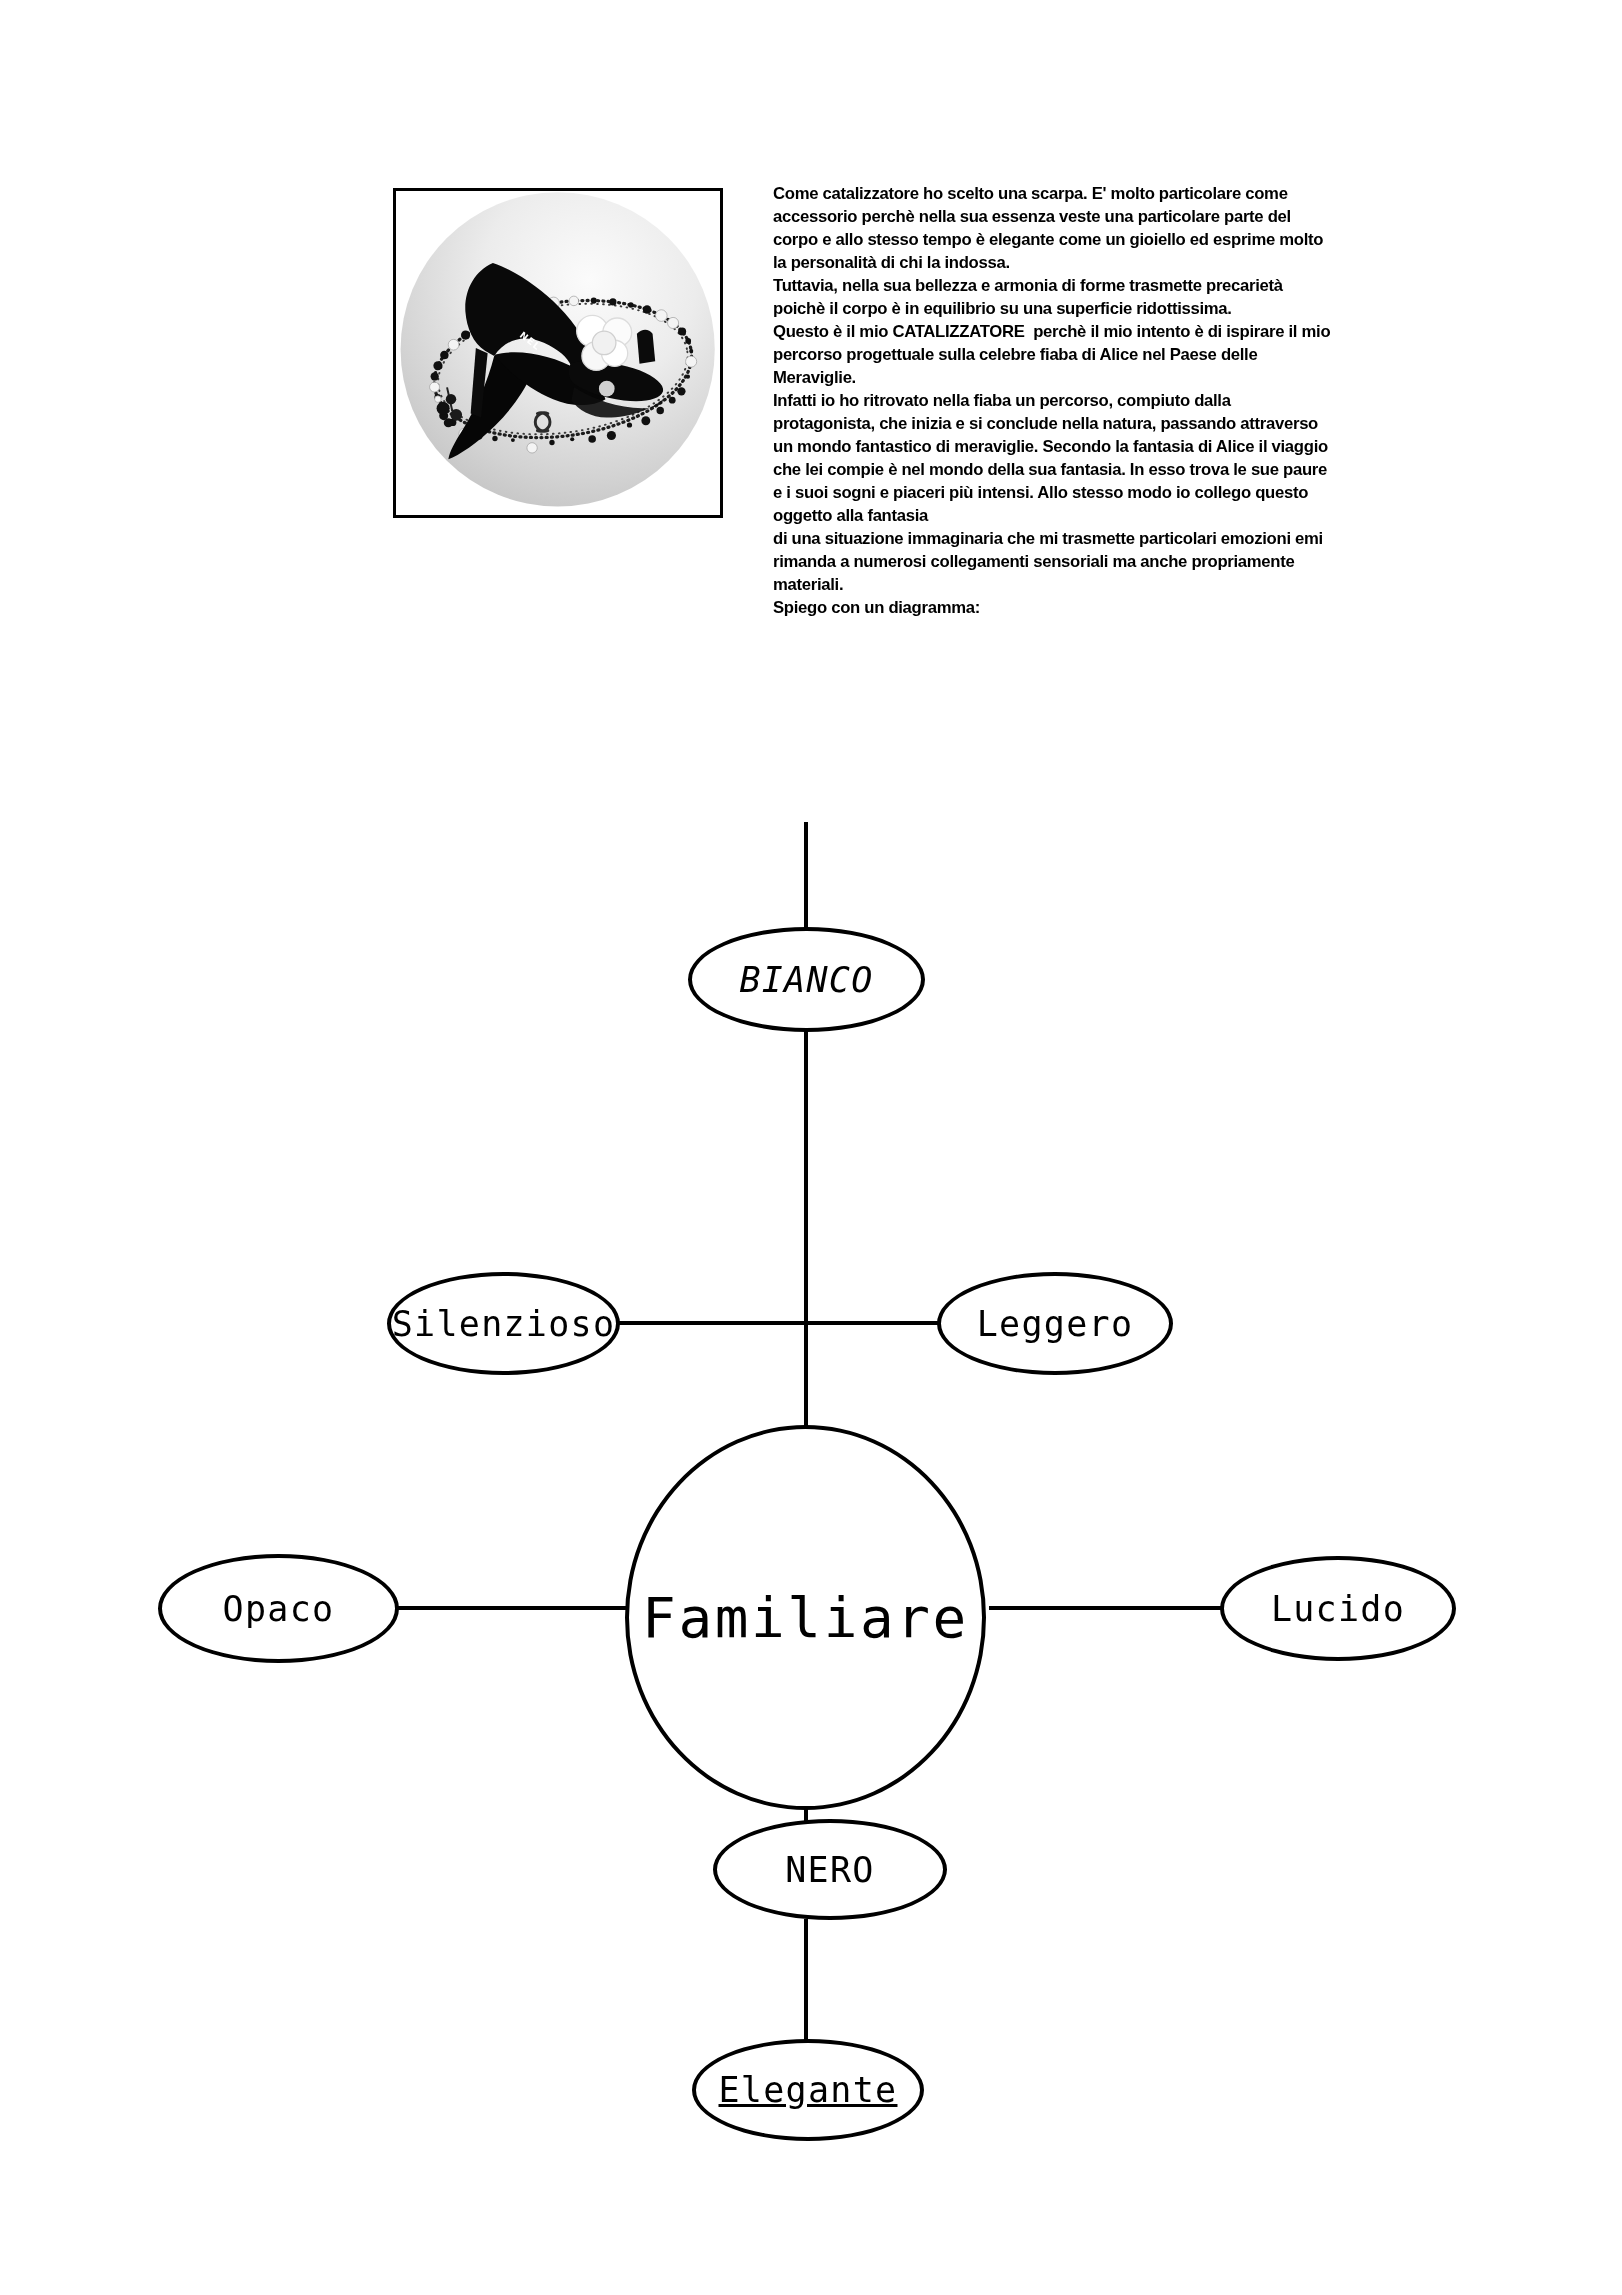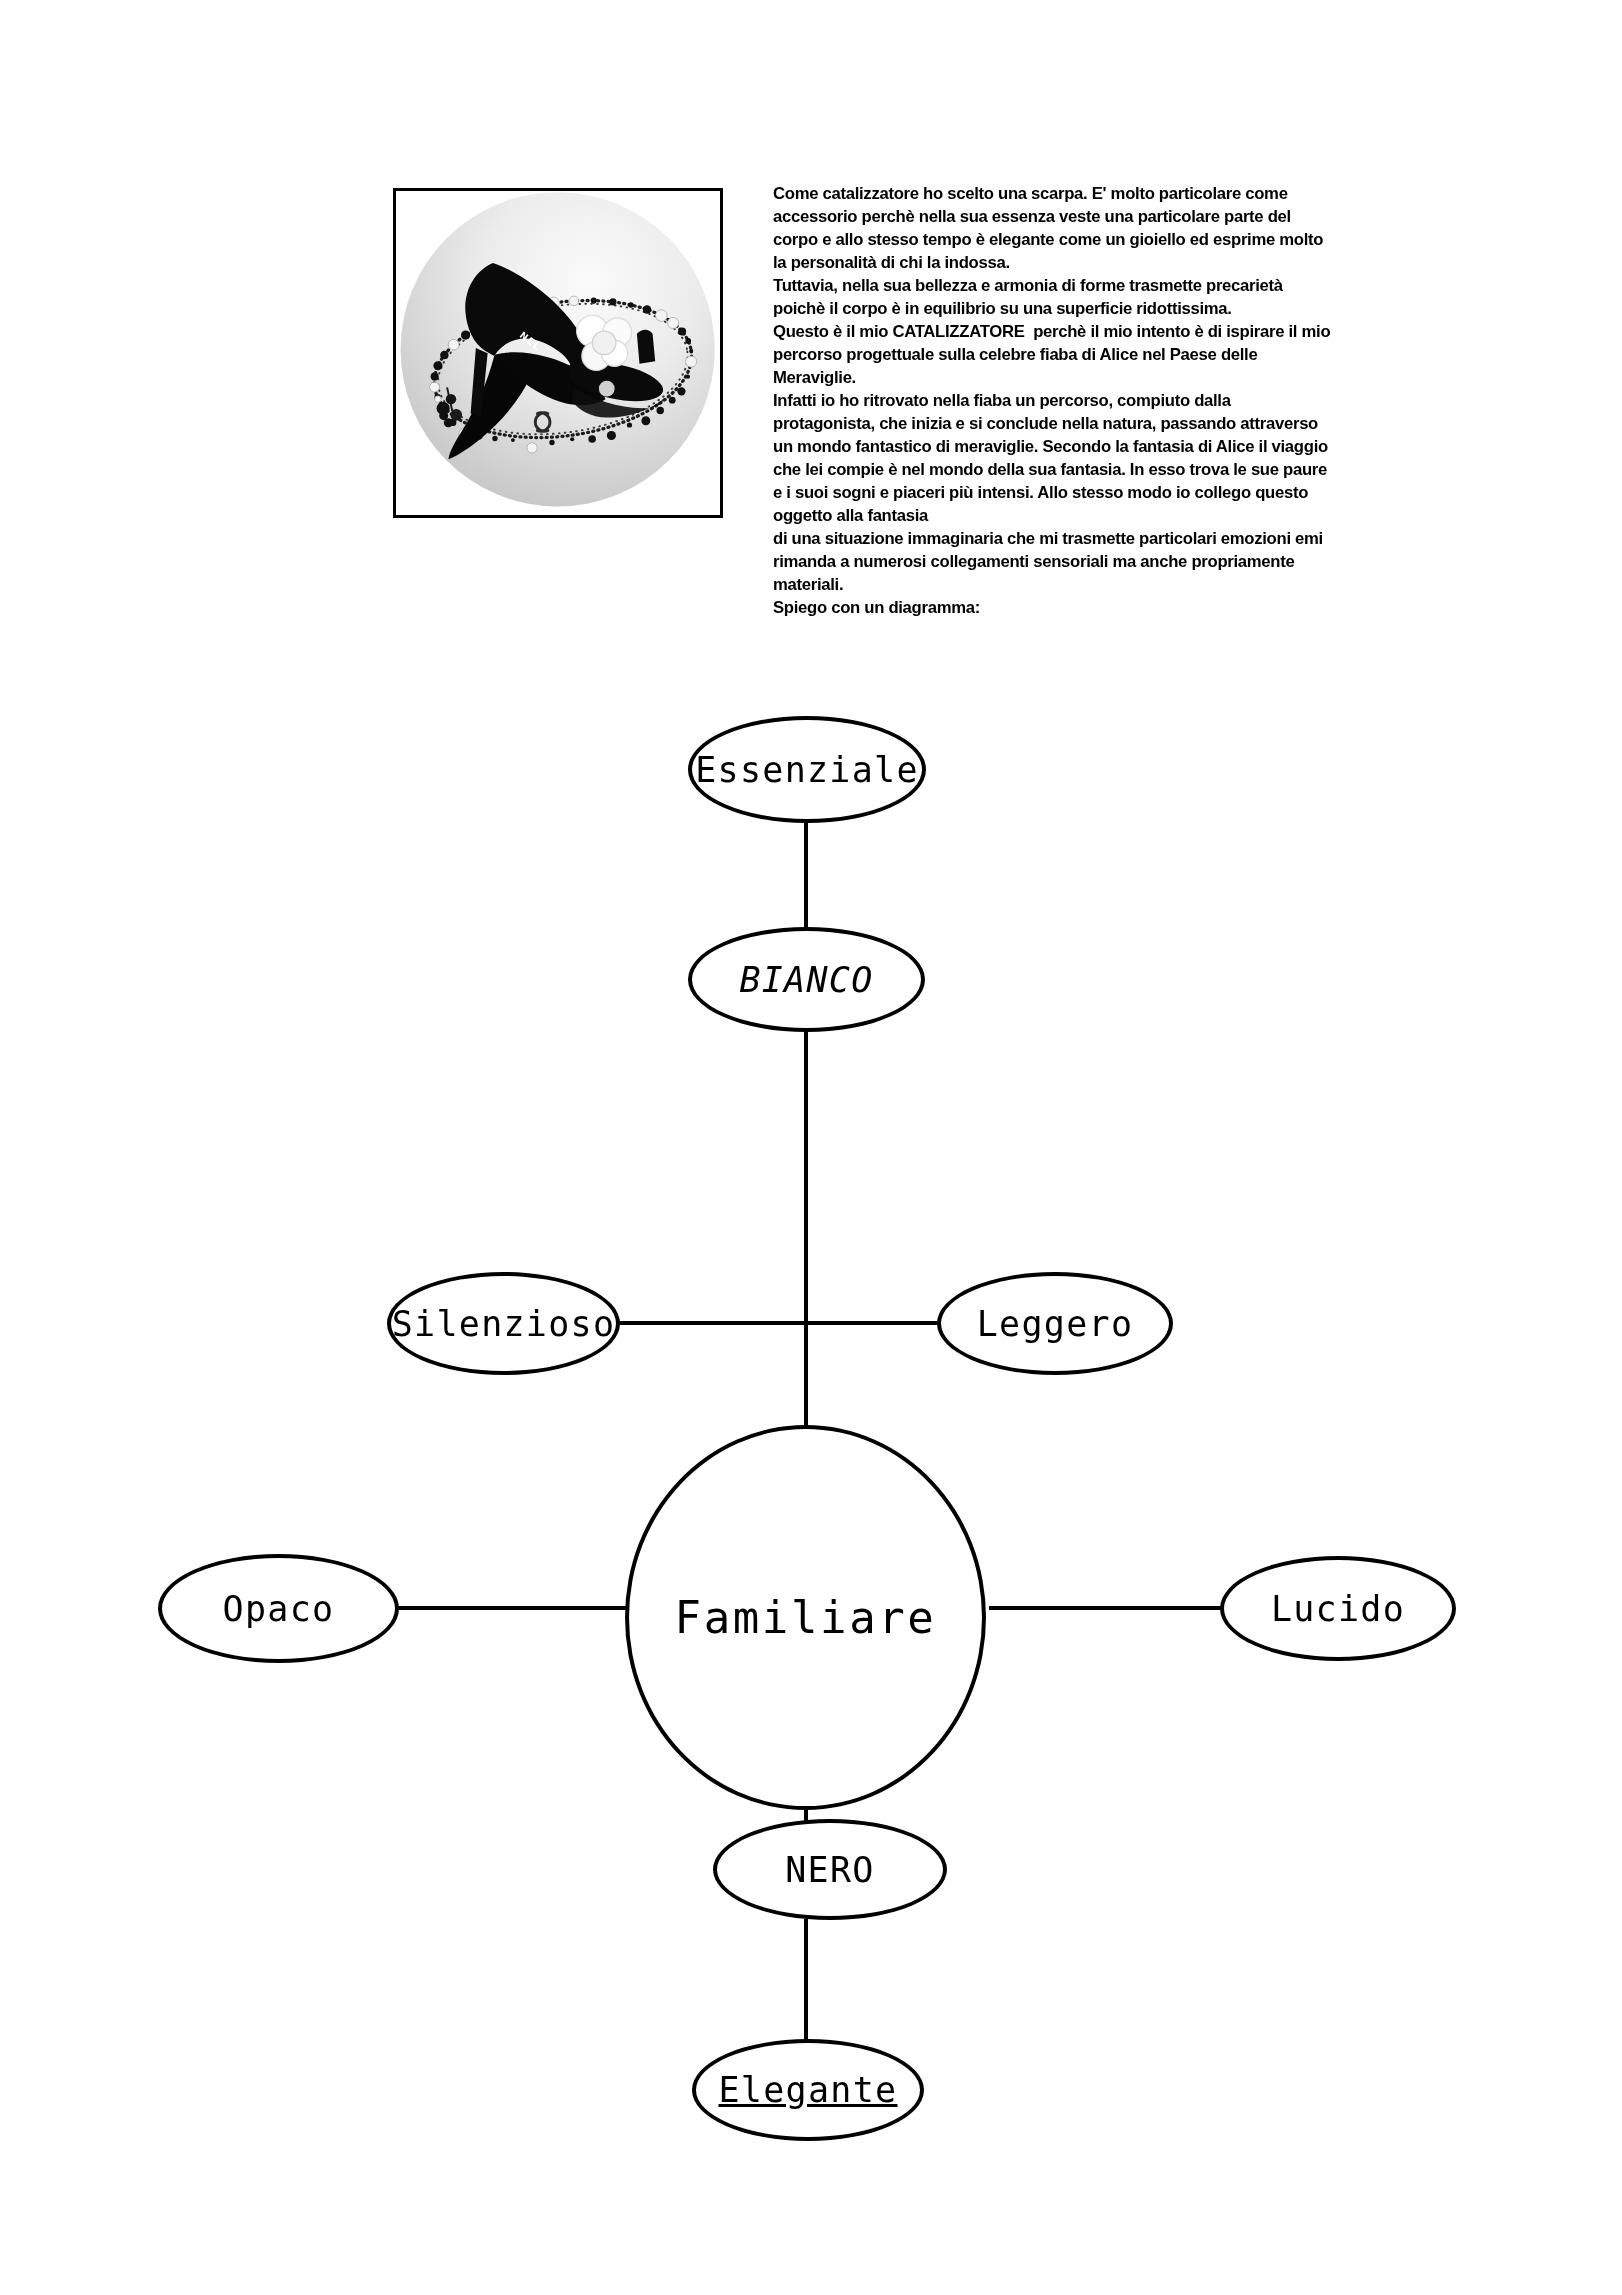--- a/index.html
+++ b/index.html
@@ -54,21 +54,21 @@
   }
   .node span{
     font-family:"DejaVu Sans Mono", monospace;
     font-weight:400;
     font-size:35px;
     letter-spacing:1.3px;
     color:#000;
     white-space:nowrap;
   }
   .node.center span{
-    font-size:44px;
+    font-size:56px;
     letter-spacing:2.6px;
   }
 </style>
 </head>
 <body>
 
 <div class="page">
 
   <div class="photo-frame">
     <svg viewBox="0 0 495 495">
@@ -203,23 +203,20 @@
 Spiego con un diagramma:</div>
 
   <div class="line v" style="left:804px;top:822px;height:107px;"></div>
   <div class="line v" style="left:804px;top:1030px;height:399px;"></div>
   <div class="line h" style="left:618px;top:1321px;width:378px;"></div>
   <div class="line h" style="left:396px;top:1606px;width:234px;"></div>
   <div class="line h" style="left:989px;top:1606px;width:233px;"></div>
   <div class="line v" style="left:804px;top:1807px;height:14.4px;"></div>
   <div class="line v" style="left:804px;top:1919px;height:122px;"></div>
 
-  <div class="node" style="left:688px;top:716px;width:238px;height:107px;">
-    <span>Essenziale</span>
-  </div>
 
   <div class="node" style="left:688px;top:927px;width:237px;height:105px;font-style:italic;">
     <span>BIANCO</span>
   </div>
 
   <div class="node" style="left:387px;top:1272px;width:233px;height:103px;">
     <span>Silenzioso</span>
   </div>
 
   <div class="node" style="left:937px;top:1272px;width:236px;height:103px;">

